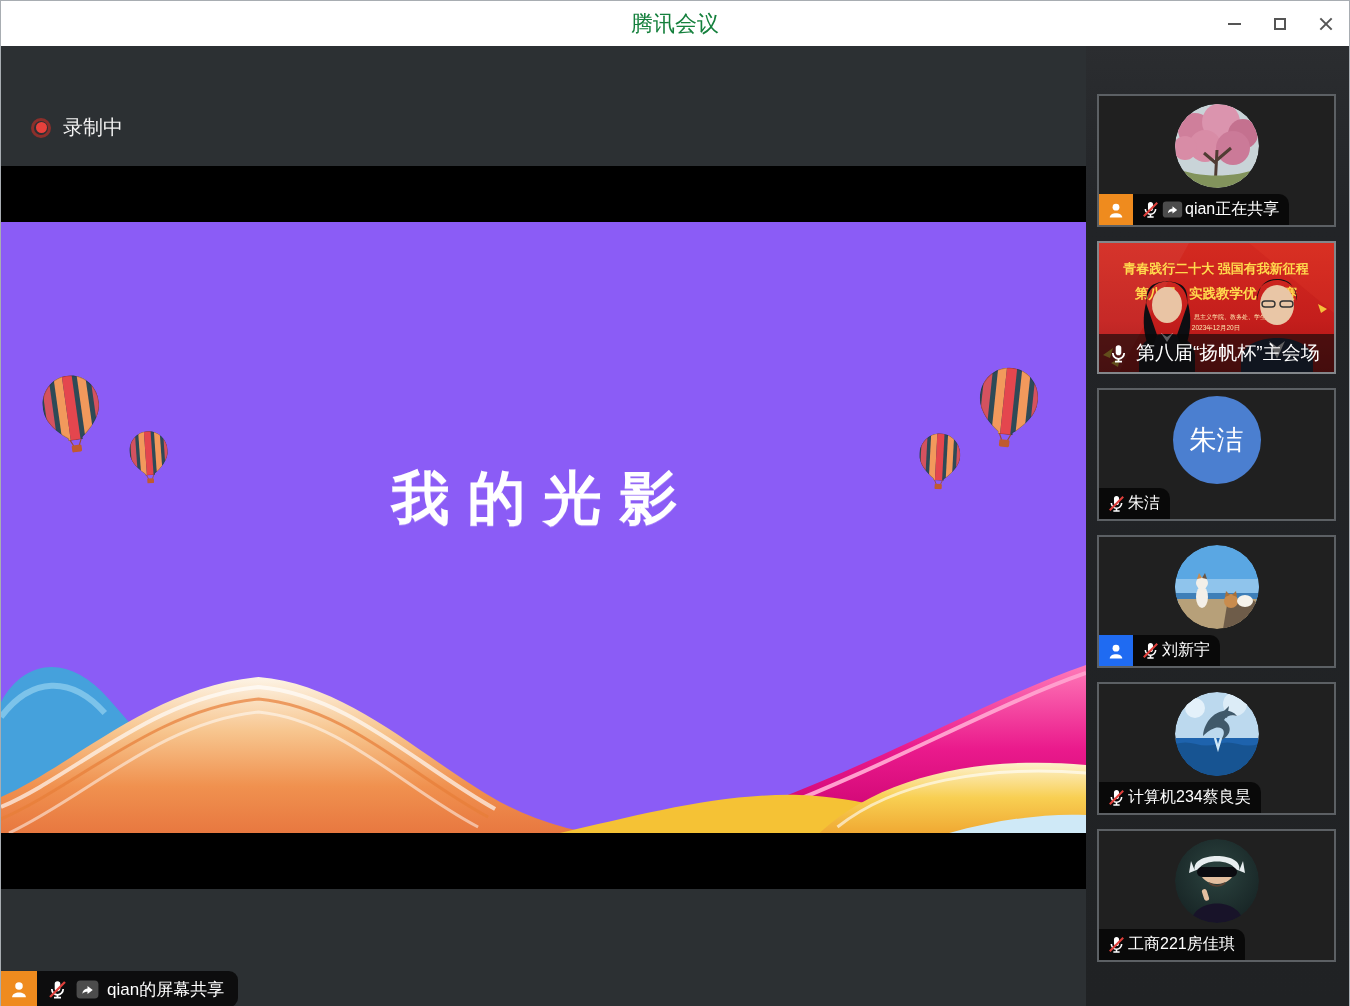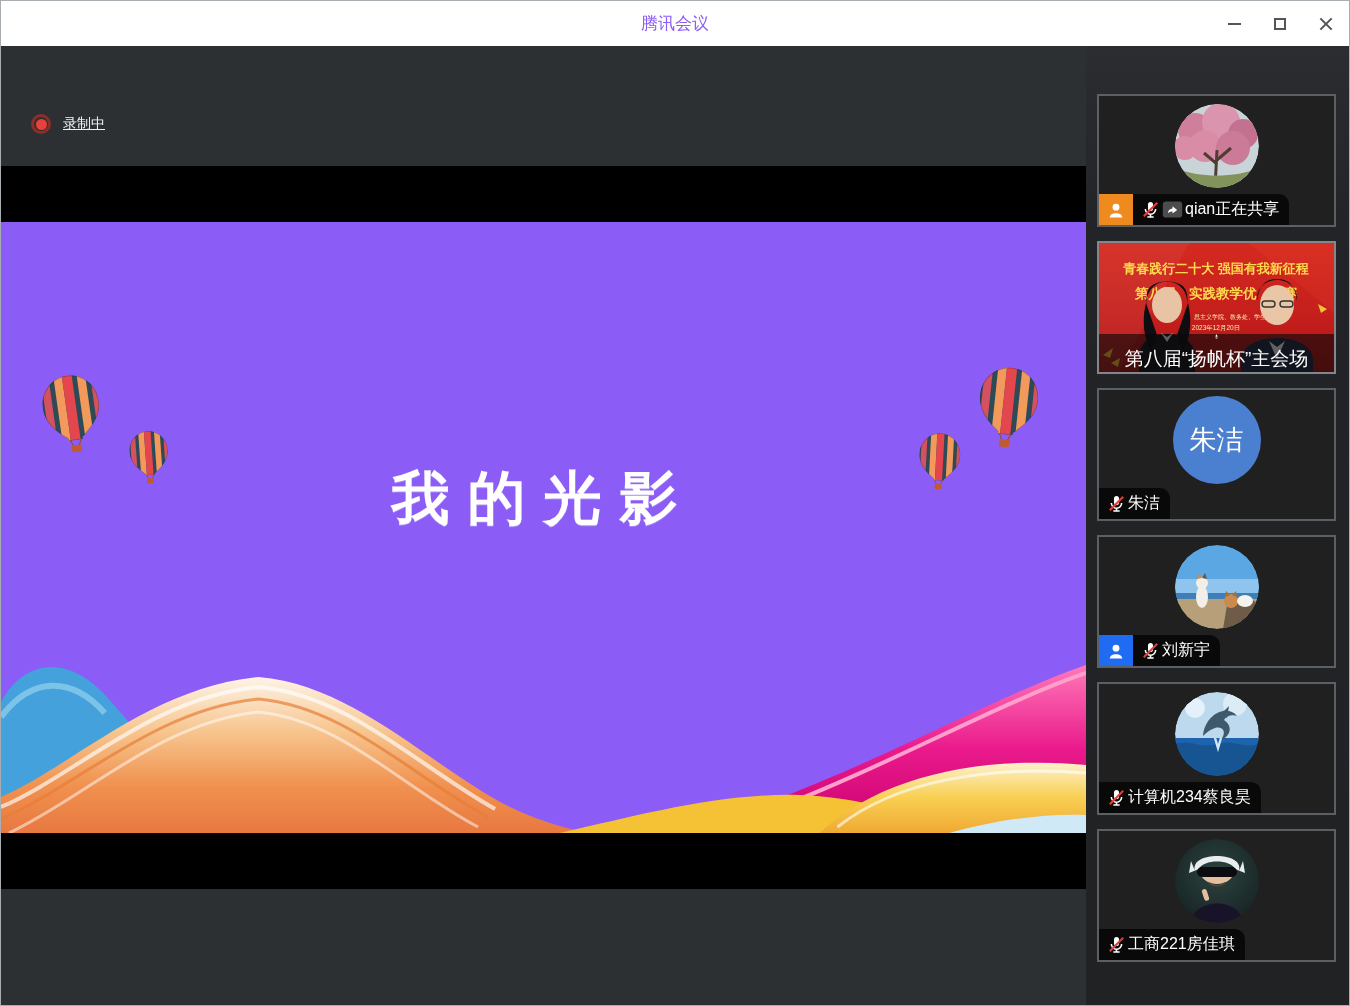--- a/index.html
+++ b/index.html
@@ -4,40 +4,40 @@
 <style>
   * { margin:0; padding:0; box-sizing:border-box; }
   html,body { width:1350px; height:1006px; overflow:hidden; background:#000;
               font-family:"Liberation Sans","DejaVu Sans",sans-serif; }
   .window { width:1350px; height:1006px; display:flex; flex-direction:column;
             border:1px solid #a8adb2; background:#2c3033; }
 
   
   .titlebar { height:45px; background:#ffffff; position:relative; flex:0 0 45px;
               display:flex; align-items:center; justify-content:center; }
-  .titlebar .title { font-size:17px; color:#8b5cf6; }
+  .titlebar .title { font-size:22px; color:#15803d; }
   .win-controls { position:absolute; right:0; top:0; height:100%; display:flex; }
   .win-btn { width:46px; height:100%; display:flex; align-items:center; justify-content:center;
              cursor:pointer; }
   .ic-min { width:13px; height:2px; background:#555; }
   .ic-max { width:12px; height:12px; border:2px solid #555; }
   .ic-close { width:14px; height:14px; position:relative; }
   .ic-close:before,.ic-close:after { content:""; position:absolute; left:6px; top:-1px;
              width:2px; height:16px; background:#555; }
   .ic-close:before { transform:rotate(45deg); } .ic-close:after { transform:rotate(-45deg); }
 
   
   .content { flex:1; display:flex; }
   .stage { width:1087px; display:flex; flex-direction:column; background:#2c3033; }
   .stage-top { height:120px; position:relative; }
   .recording { position:absolute; left:30px; top:68px; display:flex; align-items:center; gap:12px; }
   .rec-dot { width:20px; height:20px; border-radius:50%; border:3px solid #8c2f2b;
              display:flex; align-items:center; justify-content:center; background:#2c3033; }
   .rec-dot i { width:11px; height:11px; border-radius:50%; background:#e8413c; display:block; }
-  .recording span { color:#f2f2f2; font-size:14px;text-decoration:underline; }
+  .recording span { color:#f2f2f2; font-size:20px; }
   .bar-black { height:56px; background:#000; }
 
   .slide { height:611px; background:#8b5cf6; position:relative; overflow:hidden; }
   .slide-title { position:absolute; left:0; right:0; top:238px; text-align:center;
                  color:#fff; font-size:58px; font-weight:bold; letter-spacing:18px;
                  text-shadow:0 1px 0 rgba(255,255,255,.25); }
   .waves { position:absolute; left:0; bottom:0; width:100%; height:186px; display:block; }
   .balloon { position:absolute; }
   .b1 { left:40px;  top:152px; width:62px; height:79px; transform:rotate(-8deg); }
   .b2 { left:127px; top:208px; width:42px; height:54px; transform:rotate(-4deg); }
@@ -63,21 +63,21 @@
             border-radius:50%; overflow:hidden; }
   .avatar svg { display:block; }
   .avatar-initial { width:88px; height:88px; top:6px; background:#4b7fd0; display:flex;
             align-items:center; justify-content:center; color:#fff; font-size:27px; }
   .tile-label { position:absolute; left:0; bottom:0; display:flex; align-items:stretch; }
   .tile-label .badge { width:34px; flex:0 0 34px; }
   .tile-label .pill { height:31px; padding:0 10px 0 8px; gap:2px; border-radius:0 10px 0 0;
             background:rgba(8,8,8,.92); }
   .tile-label .pill span { font-size:16px; }
   .fullbar { position:absolute; left:0; right:0; bottom:0; height:38px;
-             background:rgba(8,8,8,.62); display:flex; align-items:center; gap:7px; padding:0 9px;flex-direction:column; }
+             background:rgba(8,8,8,.62); display:flex; align-items:center; gap:7px; padding:0 9px; }
   .fullbar span { color:#fff; font-size:19px; white-space:nowrap; }
   .vid { position:absolute; inset:0; width:100%; height:100%; }
   .icon { display:block; }
   .hidden-defs { position:absolute; width:0; height:0; overflow:hidden; }
 </style>
 </head>
 <body>
 
 <svg class="hidden-defs" aria-hidden="true">
   <defs>
@@ -198,20 +198,38 @@
           <path d="M1087,26 C1000,56 890,118 775,162" stroke="#ff9fce" stroke-width="4" fill="none"></path>
           <path d="M560,186 C640,168 720,146 800,148 C860,150 920,168 960,186 Z" fill="#f5c235"></path>
           <path d="M820,186 C880,130 980,108 1087,118 L1087,186 Z" fill="url(#gY)"></path>
           <path d="M838,180 C895,135 985,118 1087,126" stroke="rgba(255,255,255,0.6)" stroke-width="3" fill="none"></path>
           <path d="M950,186 C1000,172 1050,166 1087,168 L1087,186 Z" fill="#cfe9f7"></path>
         </svg>
       </div>
 
       <div class="bar-black"></div>
 
+      <div class="stage-bottom">
+        <div class="share-label">
+          <div class="badge orange">
+            <svg class="icon" width="22" height="22" viewBox="0 0 24 24">
+                <use href="#ic-person"></use>
+              </svg>
+          </div>
+          <div class="pill">
+            <svg class="icon" width="21" height="21" viewBox="0 0 24 24" style="color:#fff">
+                <use href="#ic-mic-off"></use>
+              </svg>
+            <svg class="icon" width="23" height="19" viewBox="0 0 24 20">
+                <use href="#ic-share"></use>
+              </svg>
+            <span>qian的屏幕共享</span>
+          </div>
+        </div>
+      </div>
     </div>
 
     <div class="sidebar">
 
       <div class="tile">
         <div class="avatar" style="width:84px;height:84px;">
           <svg width="84" height="84" viewBox="0 0 84 84">
             <clipPath id="av1">
                 <circle cx="42" cy="42" r="42"></circle>
               </clipPath>

